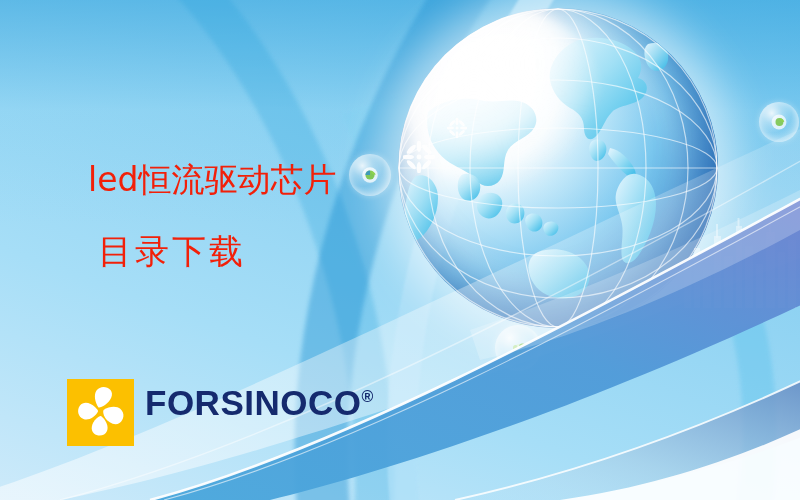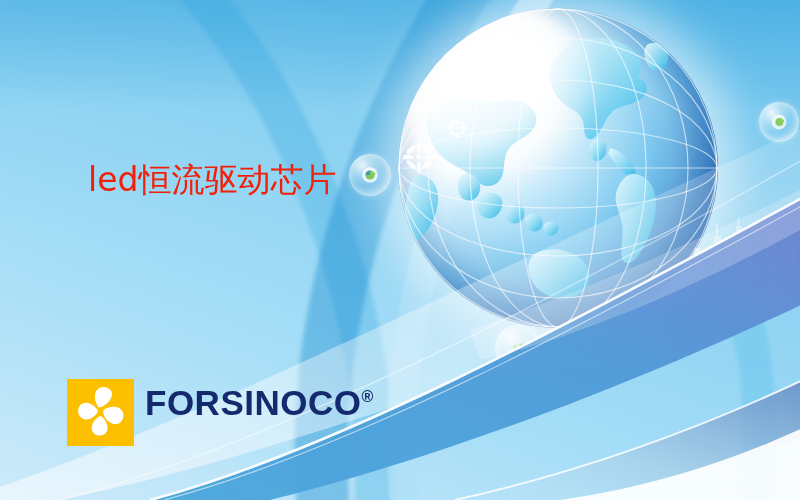--- a/index.html
+++ b/index.html
@@ -414,20 +414,21 @@
 
       <path d="M 560 500 C 660 486 745 456 820 420 L 820 500 Z" fill="#ffffff" opacity="0.92"></path>
 
       <path d="M 60 500 C 260 448 520 320 820 150" fill="none" stroke="#ffffff" stroke-width="1.4" opacity="0.45"></path>
 
       <path d="M 470 330 C 560 300 680 250 800 190 L 800 230 C 690 290 570 340 480 360 Z" fill="#ffffff" opacity="0.22"></path>
     </svg>
   </div>
 
   <div class="headline">led恒流驱动芯片</div>
+  <div class="headline-line2">目录下载</div>
 
   <div class="logo">
     <div class="logo-mark">
       <svg width="67" height="67" viewBox="0 0 67 67">
         <g fill="#ffffff">
           <path d="M31.5 28.5 C28 23 26.5 16 29.5 11.5 C33 6.5 40 7 43.5 11 C47 15 44 22 38 26 C35.5 27.7 33 28.8 31.5 28.5 Z"></path>
           <path d="M36.5 31 C42 27.5 49.5 26.5 53.5 30 C58 34 57 41 52.5 44 C48 47 41.5 44 38 38.5 C36.3 35.8 35.8 32.7 36.5 31 Z"></path>
           <path d="M31 32.5 C28 38 21.5 42 16.5 40 C11 38 9.5 31 13 26.5 C16.5 22 23.5 23.5 28 28 C30 30 31.3 31.3 31 32.5 Z"></path>
           <path d="M34 37 C38.5 40.5 42 47 40 52 C38 57 31 58 27 54.5 C23 51 24.5 44 29.5 39.5 C31.3 37.9 32.9 36.7 34 37 Z"></path>
         </g>

